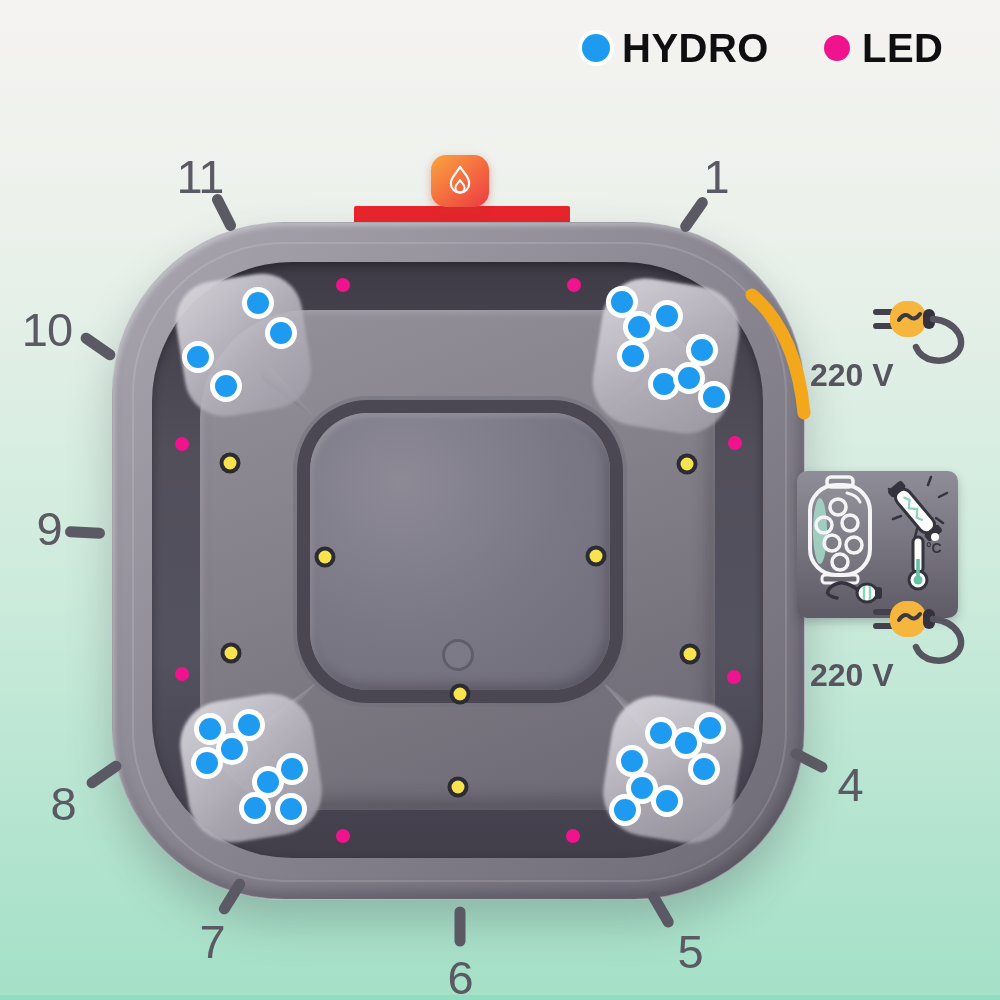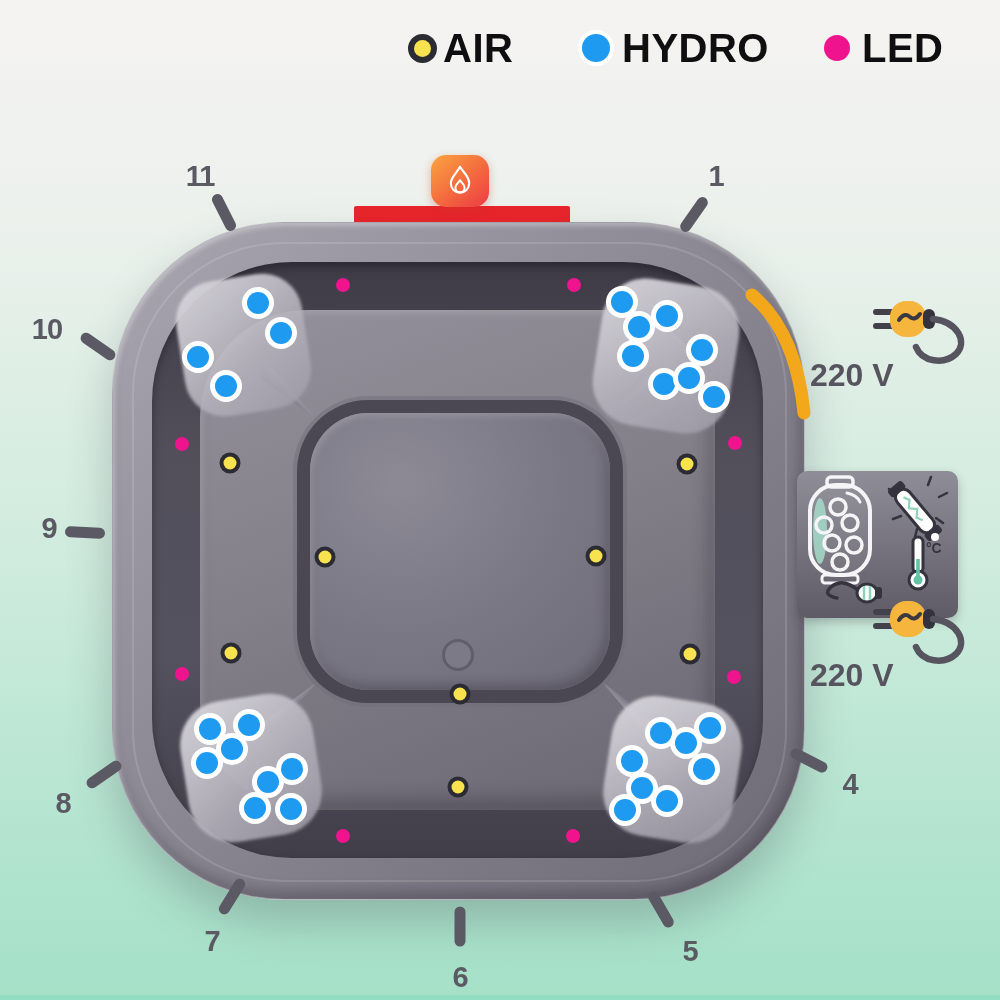--- a/index.html
+++ b/index.html
@@ -57,21 +57,21 @@
   .seat-bl{left:184px;top:697px;width:134px;height:142px;border-radius:44px;transform:rotate(-9deg);}
   .seat-br{left:607px;top:699px;width:131px;height:141px;border-radius:44px;transform:rotate(9deg);}
 
   
   .jet{position:absolute;border-radius:50%;transform:translate(-50%,-50%);}
   .jet-hydro{width:22px;height:22px;background:#1e9bf0;box-shadow:0 0 0 5px #ffffff;}
   .jet-air{width:13px;height:13px;background:#f8e24e;box-shadow:0 0 0 4px #2b2b33;}
   .jet-led{width:14px;height:14px;background:#f0138e;}
 
   
-  .num{position:absolute;transform:translate(-50%,-50%);font-size:29px;font-weight:700;color:#5b5963;letter-spacing:-1px;}
+  .num{position:absolute;transform:translate(-50%,-50%);font-size:47px;font-weight:400;color:#5b5963;letter-spacing:-1px;}
   .tick{position:absolute;width:40px;height:11px;border-radius:6px;background:#5b5963;}
 
   
   .volt-label{position:absolute;width:100px;font-size:32px;font-weight:800;color:#56545e;}
   .volt-top{left:810px;top:357px;}
   .volt-bottom{left:810px;top:657px;}
   .plug-svg{position:absolute;width:105px;height:85px;}
   .plug-top{left:872px;top:290px;}
   .plug-bottom{left:872px;top:590px;}
   .premium-label{position:absolute;left:803px;top:436px;width:160px;font-size:30px;font-weight:800;
@@ -79,24 +79,20 @@
   .premium-panel{position:absolute;left:797px;top:471px;width:161px;height:147px;border-radius:10px;
     background:linear-gradient(180deg,#94929b 0%,#8f8d97 0%,#5e5b66 100%);
     box-shadow:0 4px 10px rgba(60,60,70,.3);}
   svg{display:block;}
 </style>
 </head>
 <body>
 
 <div class="canvas">
 
-  <div class="legend-item" style="left:406px;">
-    <span class="legend-dot dot-air"></span>
-    <span class="legend-label">AIR</span>
-  </div>
   <div class="legend-item" style="left:582px;">
     <span class="legend-dot dot-hydro"></span>
     <span class="legend-label">HYDRO</span>
   </div>
   <div class="legend-item" style="left:824px;">
     <span class="legend-dot dot-led"></span>
     <span class="legend-label">LED</span>
   </div>
 
   <div class="heater-bar"></div>

